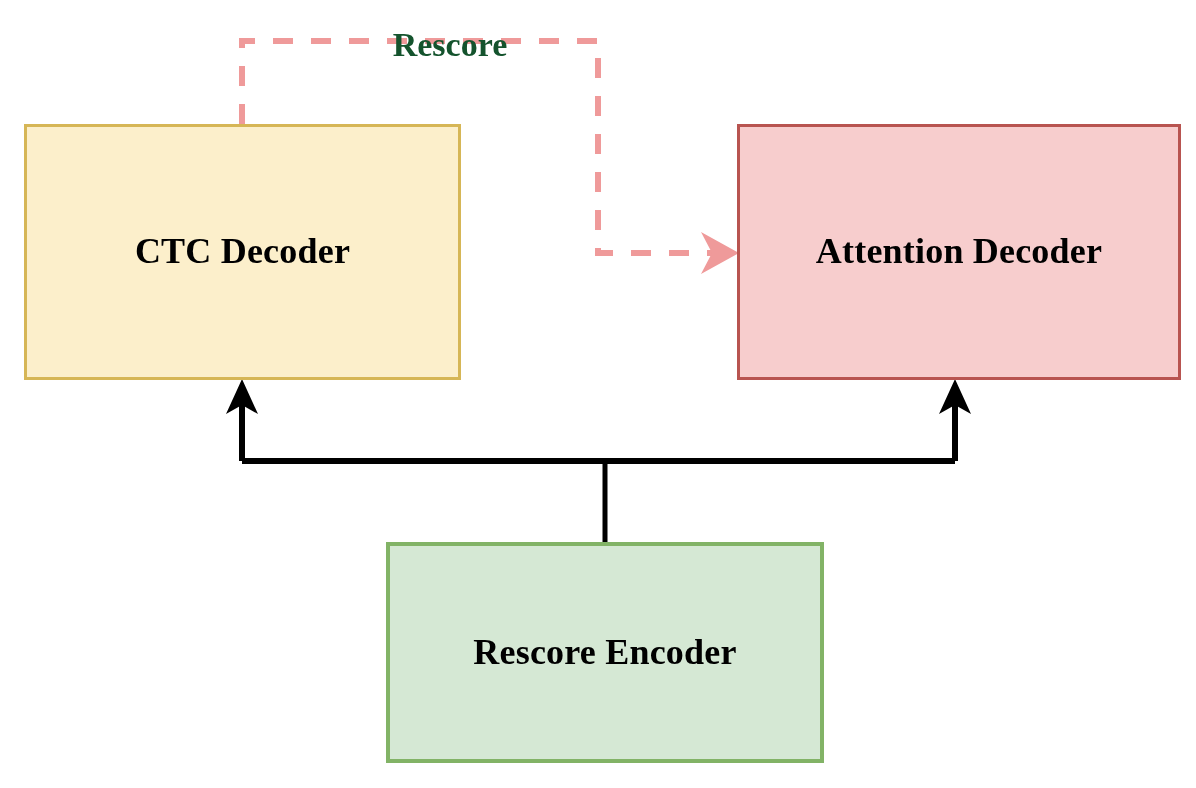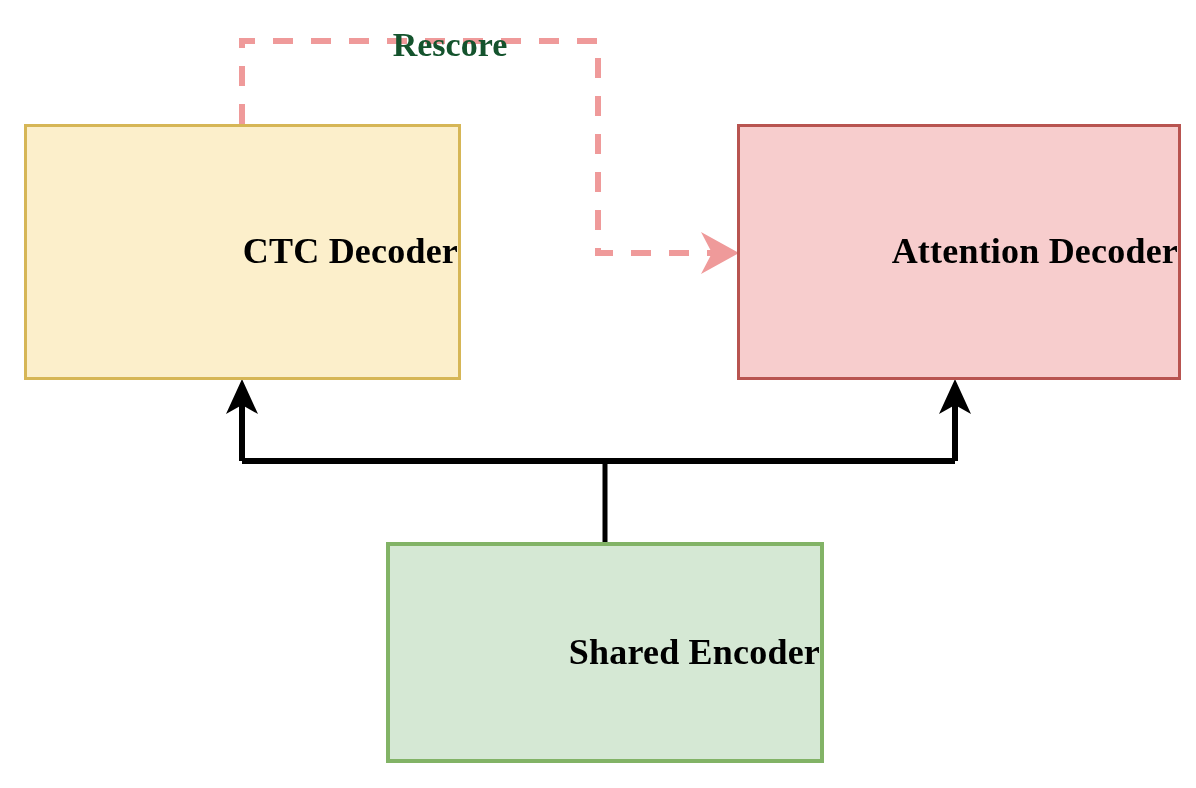--- a/index.html
+++ b/index.html
@@ -23,21 +23,21 @@
     left: 0;
     top: 0;
     width: 1196px;
     height: 788px;
   }
   .node {
     position: absolute;
     box-sizing: border-box;
     display: flex;
     align-items: center;
-    justify-content: flex-end;
+    justify-content: center;
     text-align: center;
   }
   .node-label {
     font-family: "Liberation Serif", "DejaVu Serif", serif;
     font-weight: bold;
     font-size: 36px;
     line-height: 1.1;
     color: #000000;
     letter-spacing: 0.2px;
     white-space: nowrap;
@@ -110,18 +110,18 @@
 
   <div class="node" id="node-ctc">
     <span class="node-label">CTC Decoder</span>
   </div>
 
   <div class="node" id="node-attention">
     <span class="node-label">Attention Decoder</span>
   </div>
 
   <div class="node" id="node-encoder">
-    <span class="node-label">Shared Encoder</span>
+    <span class="node-label">Rescore Encoder</span>
   </div>
 
   <div class="edge-label" id="label-rescore">Rescore</div>
 
 </div>
 
 </body></html>

